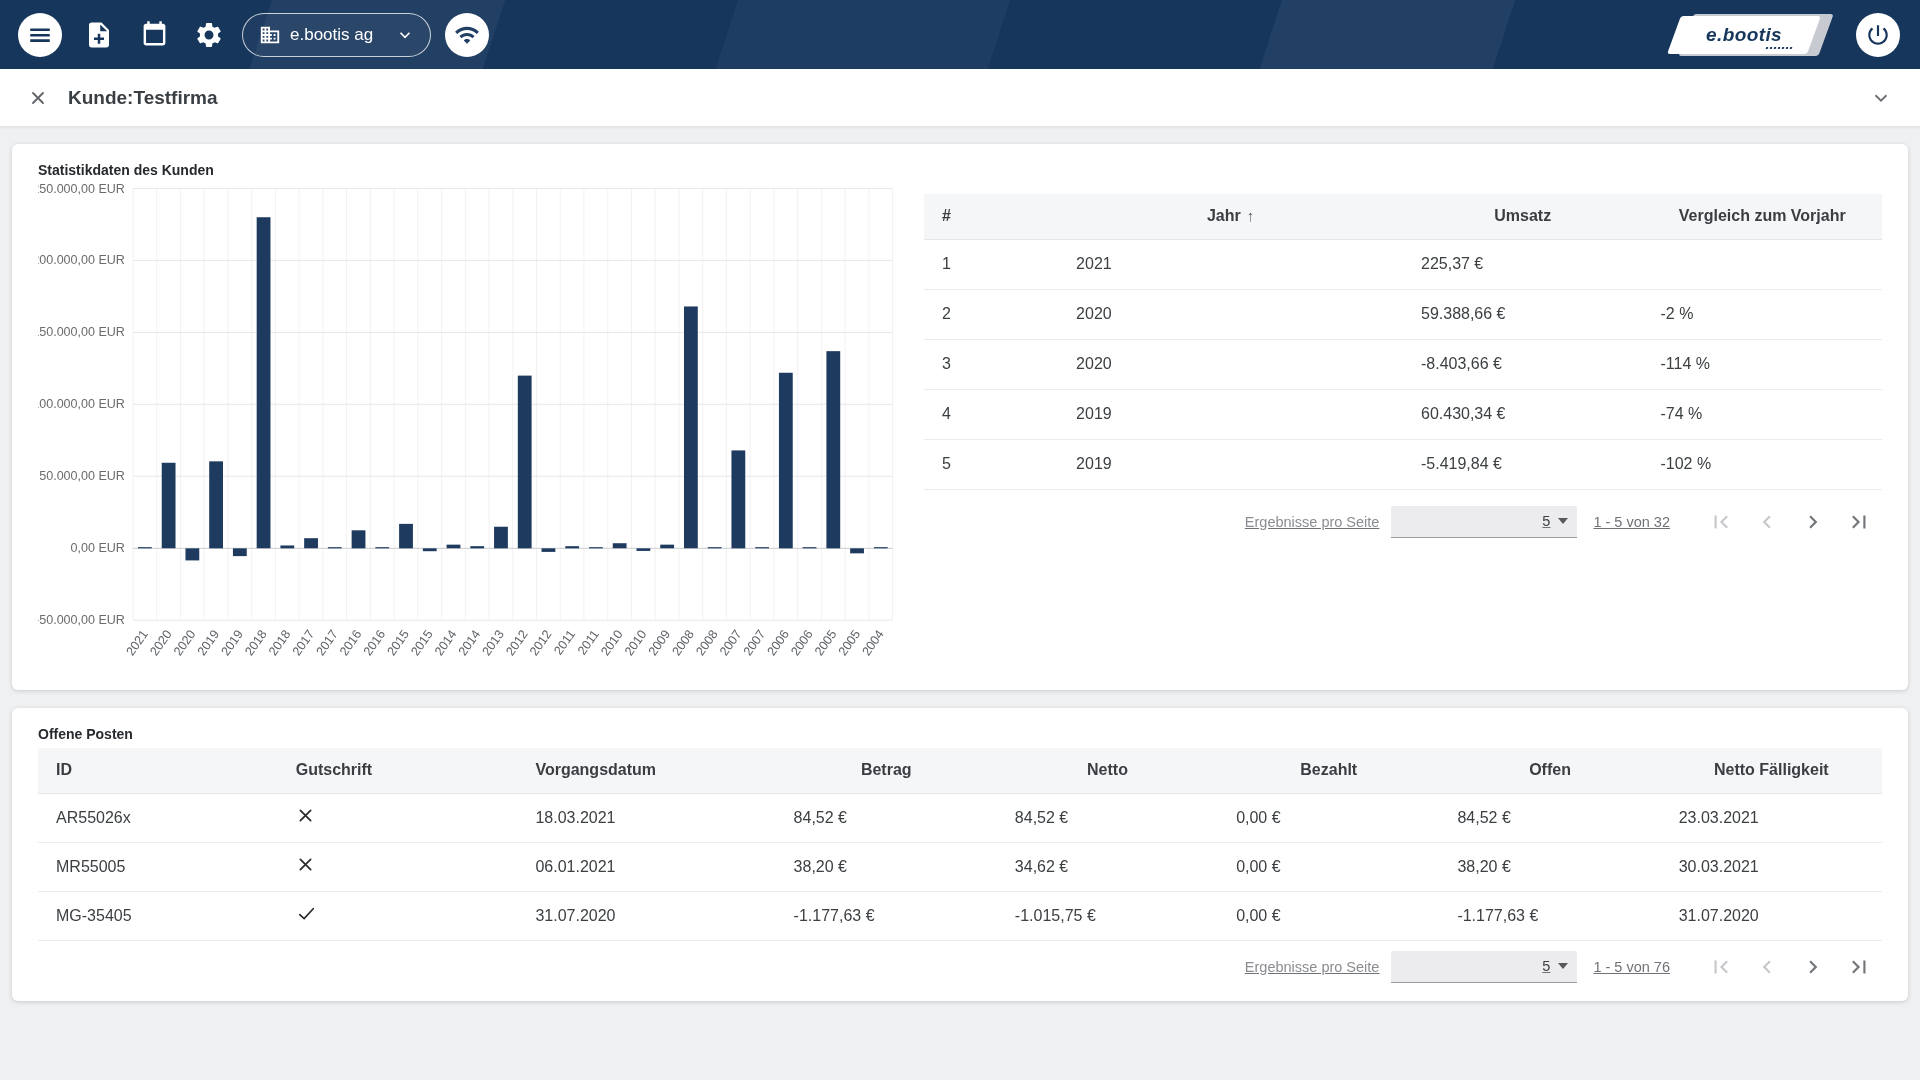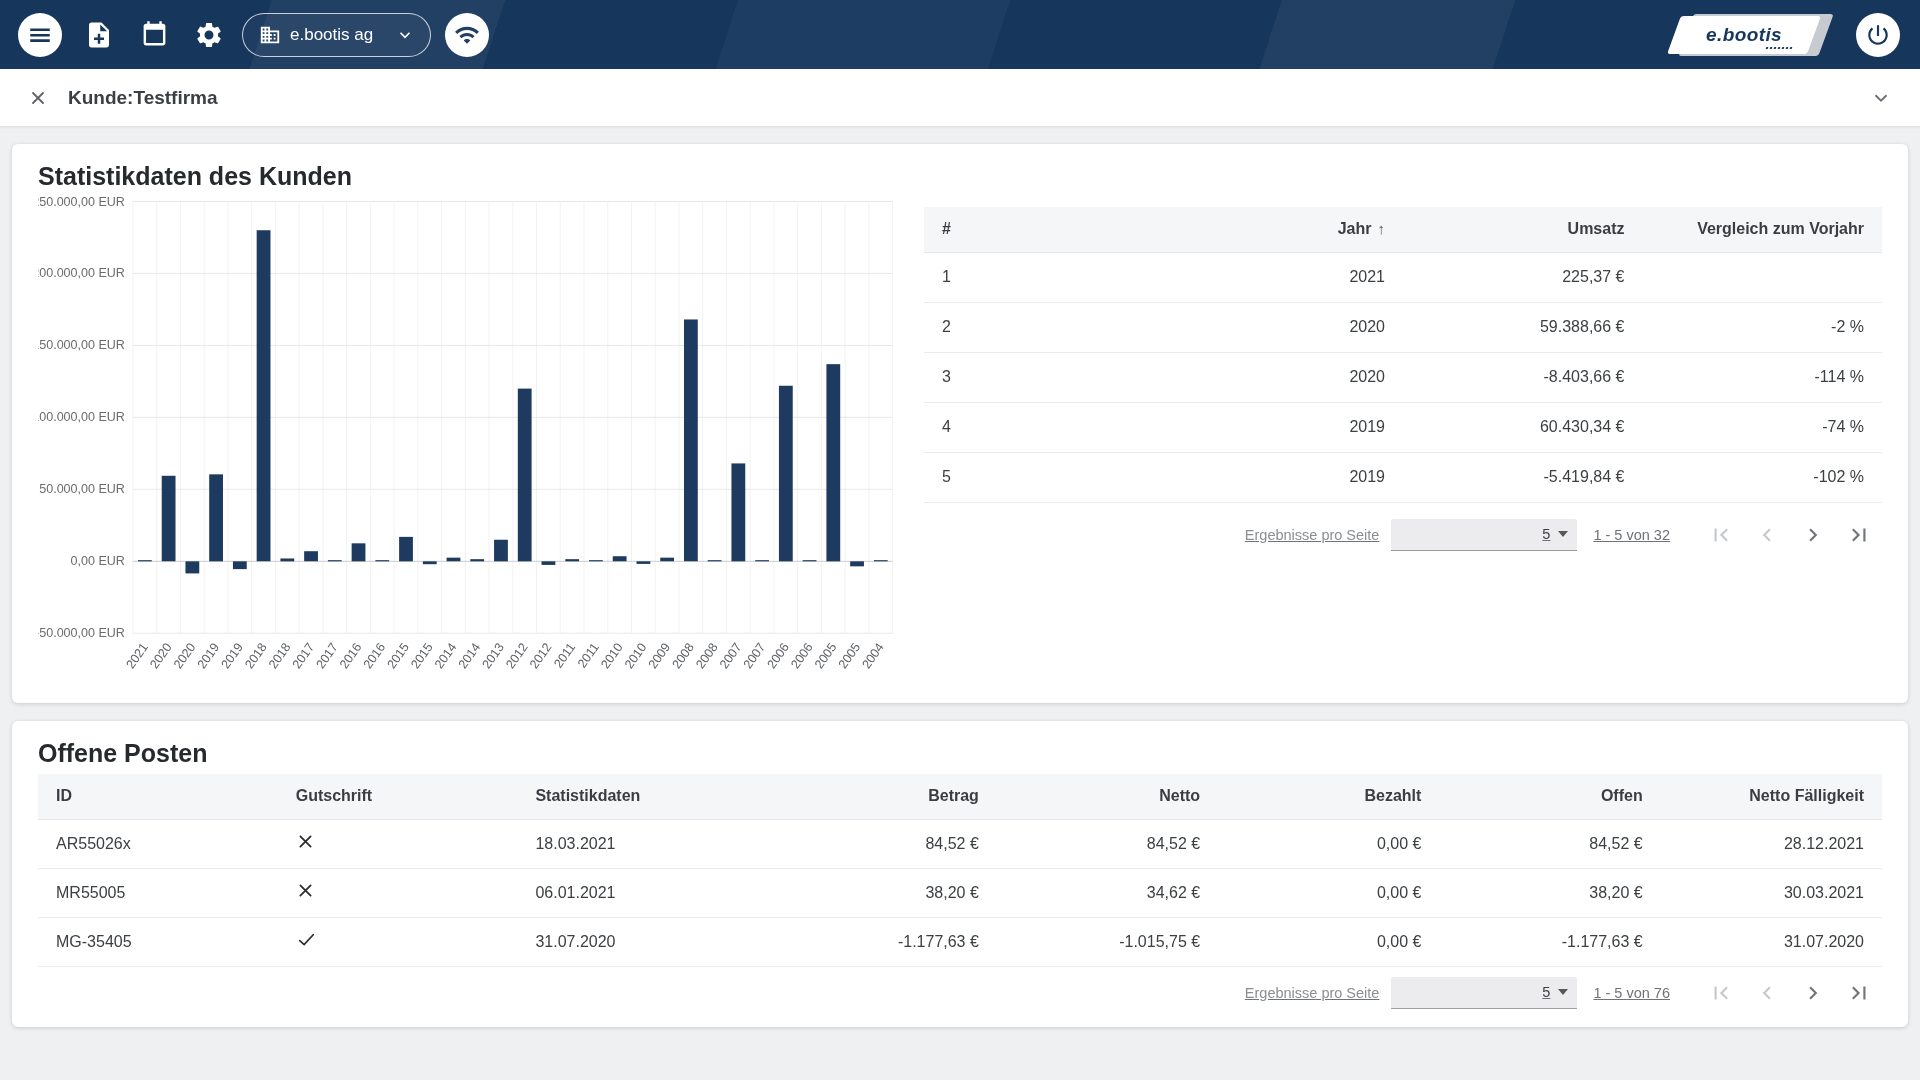--- a/index.html
+++ b/index.html
@@ -69,38 +69,38 @@
   .icon-plain-btn{background:none;border:none;cursor:pointer;display:flex;padding:4px;}
   .subheader-title{margin-left:16px;font-size:19px;font-weight:600;color:#3a3f44;}
   .subheader-chevron{margin-left:auto;}
   
   .main{padding:17px 12px 0;}
   .card{
     background:#fff;border-radius:6px;
     box-shadow:0 1px 4px rgba(0,0,0,.16);
     padding:18px 26px 18px;margin-bottom:18px;
   }
-  .card-title{margin:0 0 6px;font-size:25px;font-weight:700;color:#26292d;}
+  .card-title{margin:0 0 6px;font-size:14px;font-weight:700;color:#26292d;}
   
   .stats-body{display:flex;gap:26px;}
   .chart-wrap{flex:0 0 860px;}
   .chart-wrap svg{display:block;width:100%;height:auto;}
   .chart-wrap text{font-family:"Liberation Sans",sans-serif;}
   .table-wrap{flex:1;margin-top:10px;min-width:0;}
   
   table{width:100%;border-collapse:collapse;font-size:16px;color:var(--text);}
   thead th{
     background:var(--head-bg);font-weight:700;height:45px;
     padding:0 18px;white-space:nowrap;color:#3a3e43;
     border-bottom:1px solid #e4e6e9;cursor:pointer;
   }
   tbody td{height:50px;padding:0 18px;border-bottom:1px solid var(--row-border);white-space:nowrap;}
   .posten-table tbody td{height:49px;}
   .al{text-align:left;}
-  .ar{text-align:right;}
+  .ar{}
   .sort-arrow{font-size:15px;color:#5f6368;margin-left:6px;font-weight:400;}
   
   .pagination{
     display:flex;align-items:center;justify-content:flex-end;
     margin-top:16px;font-size:14.5px;color:var(--muted);text-decoration:underline;
   }
   .posten-pagination{margin-top:10px;}
   .pg-label{color:#8a8d91;}
   .pg-select{
     width:186px;height:32px;background:#ececee;border:none;
@@ -415,40 +415,40 @@
           <col style="width:12%">
         <col style="width:12%">
           <col style="width:12%">
           <col style="width:12%">
           <col style="width:12%">
       </colgroup>
       <thead>
         <tr>
           <th class="al"><span>ID</span></th>
           <th class="al"><span>Gutschrift</span></th>
-          <th class="al"><span>Statistikdaten</span></th>
+          <th class="al"><span>Vorgangsdatum</span></th>
           <th class="ar"><span>Betrag</span></th>
           <th class="ar"><span>Netto</span></th>
           <th class="ar"><span>Bezahlt</span></th>
           <th class="ar"><span>Offen</span></th>
           <th class="ar"><span>Netto Fälligkeit</span></th>
         </tr>
       </thead>
       <tbody>
           <tr>
             <td class="al">AR55026x</td>
             <td class="al"><svg viewBox="0 0 24 24" width="19" height="19">
                 <path d="M5.5 5.5l13 13M18.5 5.5l-13 13" stroke="#2b2b2b" stroke-width="2.2" fill="none" stroke-linecap="round"></path>
               </svg></td>
             <td class="al">18.03.2021</td>
             <td class="ar">84,52 €</td>
             <td class="ar">84,52 €</td>
             <td class="ar">0,00 €</td>
             <td class="ar">84,52 €</td>
-            <td class="ar">28.12.2021</td>
+            <td class="ar">23.03.2021</td>
           </tr>
           <tr>
             <td class="al">MR55005</td>
             <td class="al"><svg viewBox="0 0 24 24" width="19" height="19">
                 <path d="M5.5 5.5l13 13M18.5 5.5l-13 13" stroke="#2b2b2b" stroke-width="2.2" fill="none" stroke-linecap="round"></path>
               </svg></td>
             <td class="al">06.01.2021</td>
             <td class="ar">38,20 €</td>
             <td class="ar">34,62 €</td>
             <td class="ar">0,00 €</td>

